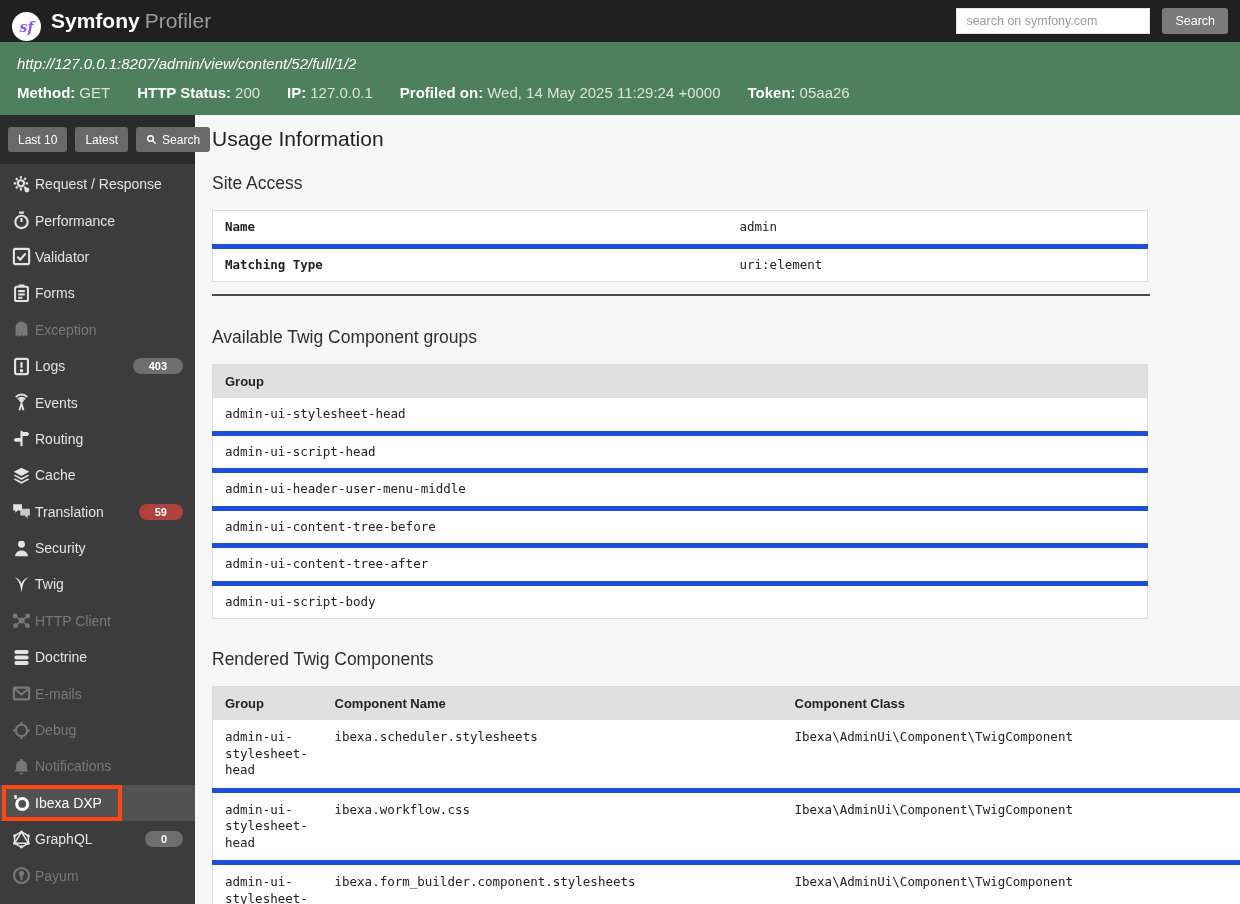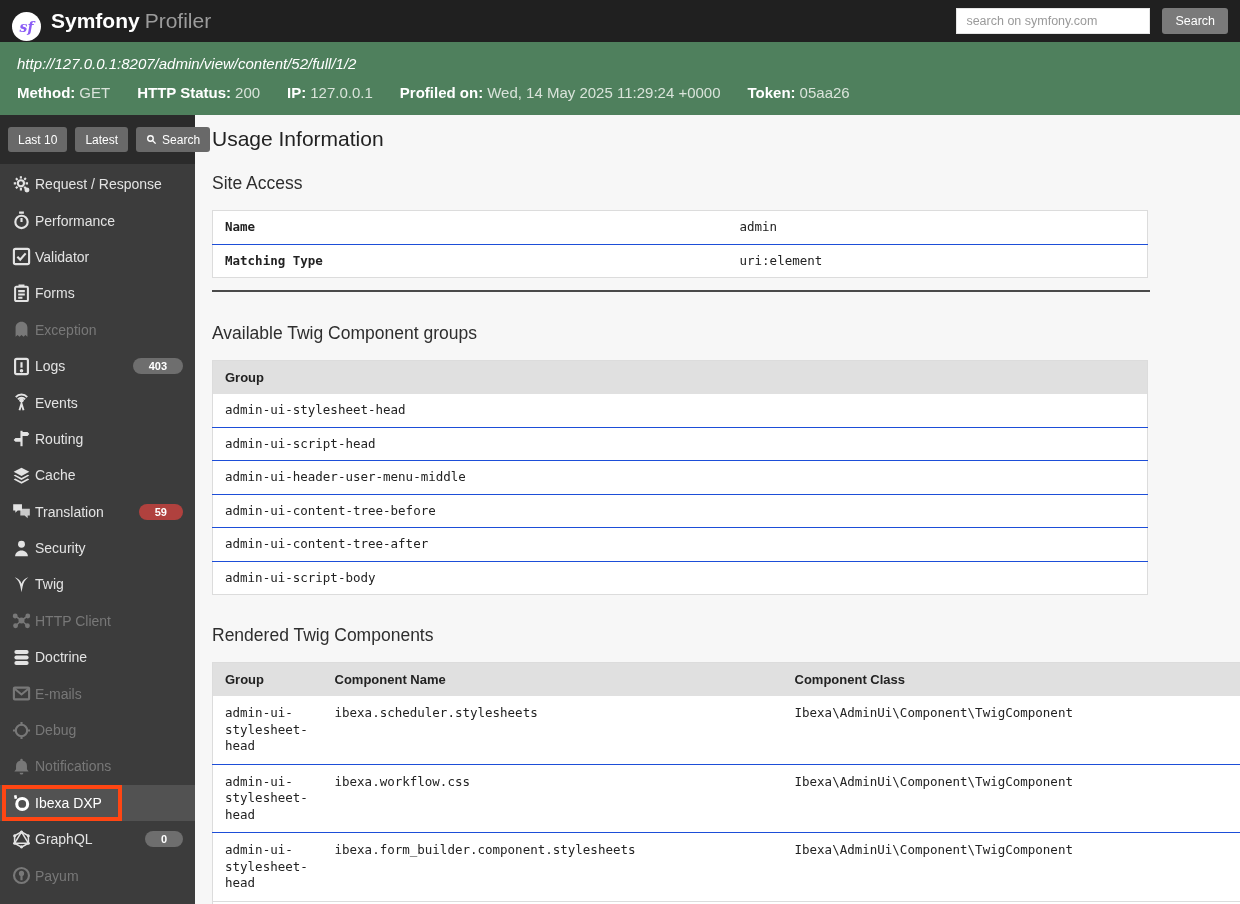--- a/index.html
+++ b/index.html
@@ -81,21 +81,21 @@
     position: absolute; left: 2px; top: 0px;
     width: 120px; height: 36px;
     border: 4px solid #ff4613; pointer-events: none;
   }
   
   .content { flex: 1; padding: 12px 0 0 17px; overflow: visible; }
   h2.page-title { font-size: 21px; font-weight: 500; color: #222; line-height: 24px; margin-bottom: 22px; }
   h3.section-heading { font-size: 17.5px; font-weight: 400; color: #2e2e2e; line-height: 20px; margin-bottom: 17px; }
   table { border-collapse: collapse; background: #fff; table-layout: fixed; }
   .tbl { width: 936px; border: 1px solid #dcdcdc; }
-  .tbl td, .tbl th { border-top: 1px solid #1d4ed8; }
+  .tbl td, .tbl th { border-top: 5px solid #1d4ed8; }
   .tbl tr:first-child td, .tbl thead th { border-top: none; }
   td { font-family: "DejaVu Sans Mono", monospace; font-size: 12.5px; color: #222; padding: 8px 12px; line-height: 16.5px; }
   thead th {
     background: #e0e0e0; text-align: left;
     font-family: "Liberation Sans", sans-serif; font-size: 13px; font-weight: bold;
     color: #222; padding: 9px 12px; line-height: 15px;
   }
   .site td { height: 33px; }
   .site .cell-label { font-weight: bold; width: 515px; }
   .divider { border: none; border-top: 2px solid #4a4a4a; width: 938px; margin: 12px 0 31px 0; }

